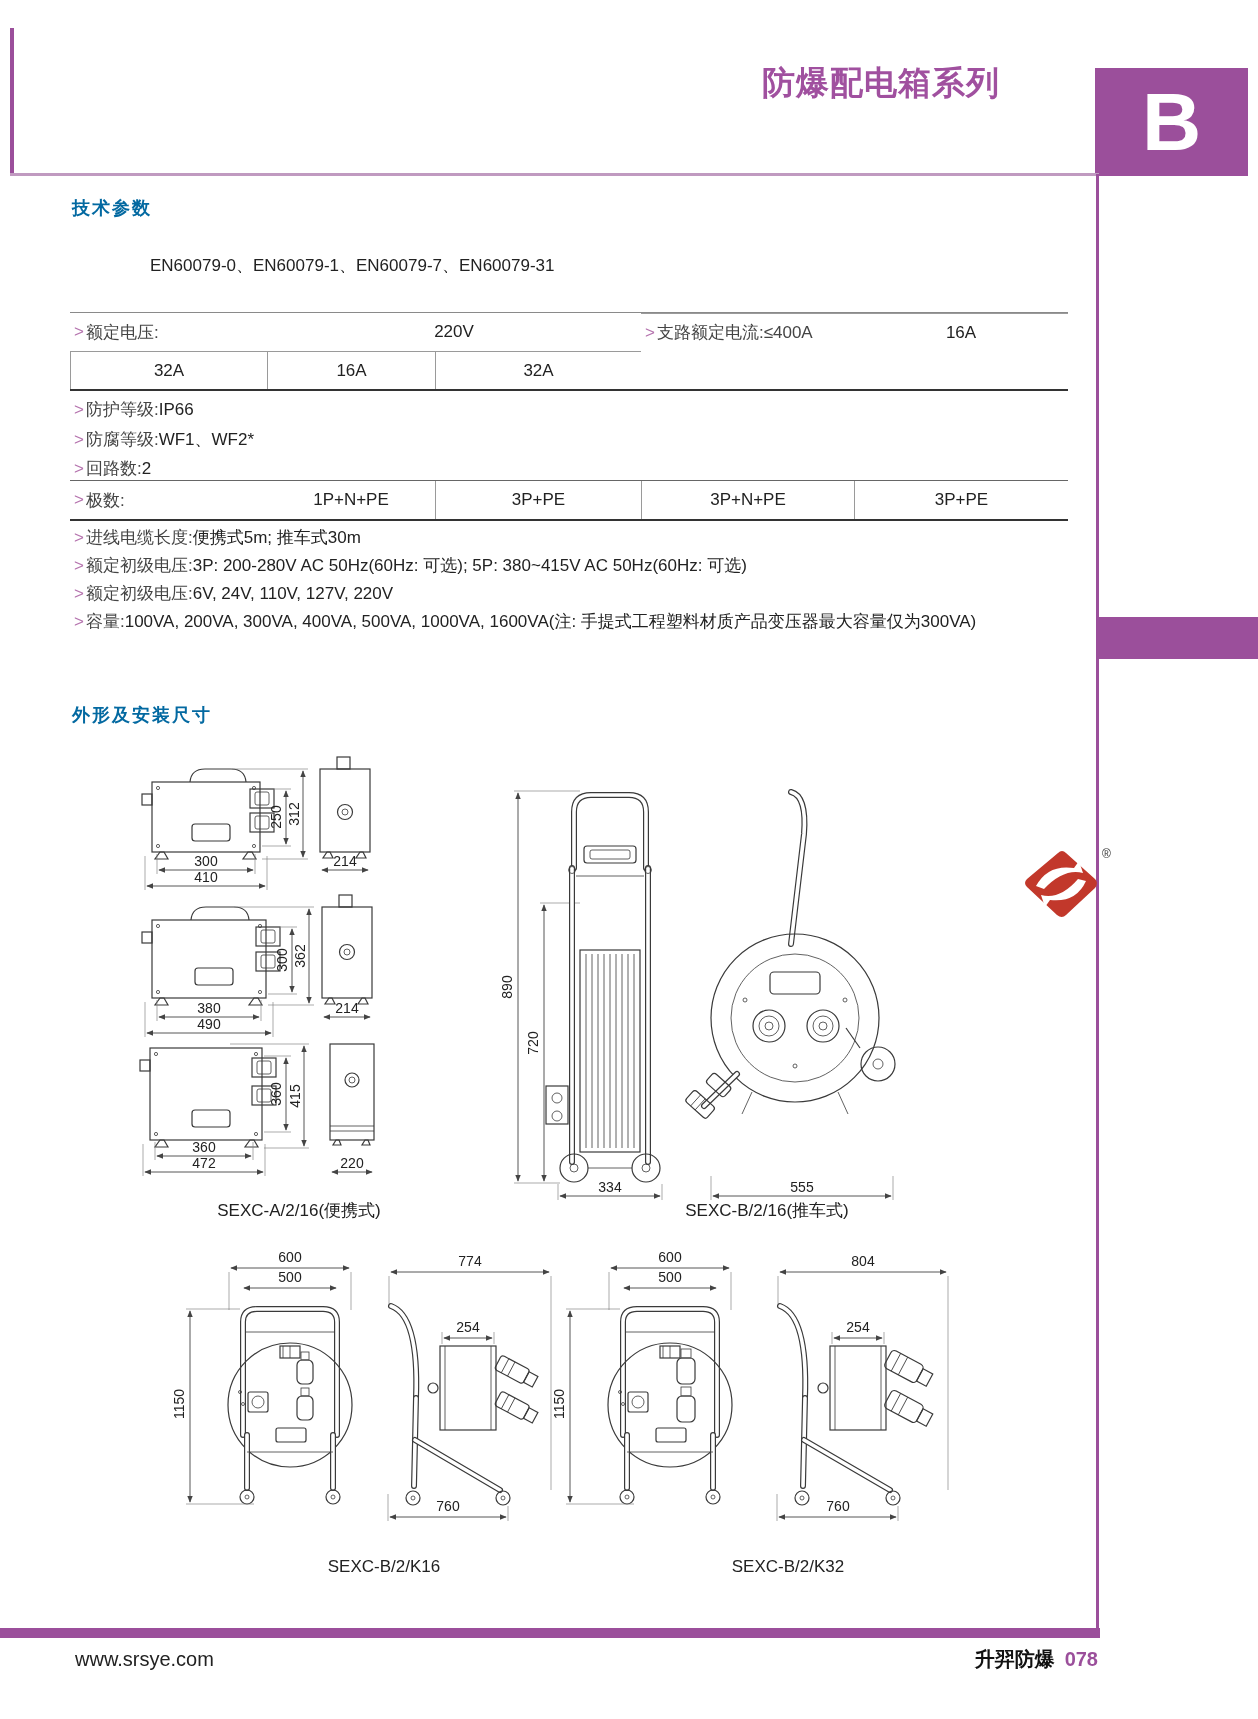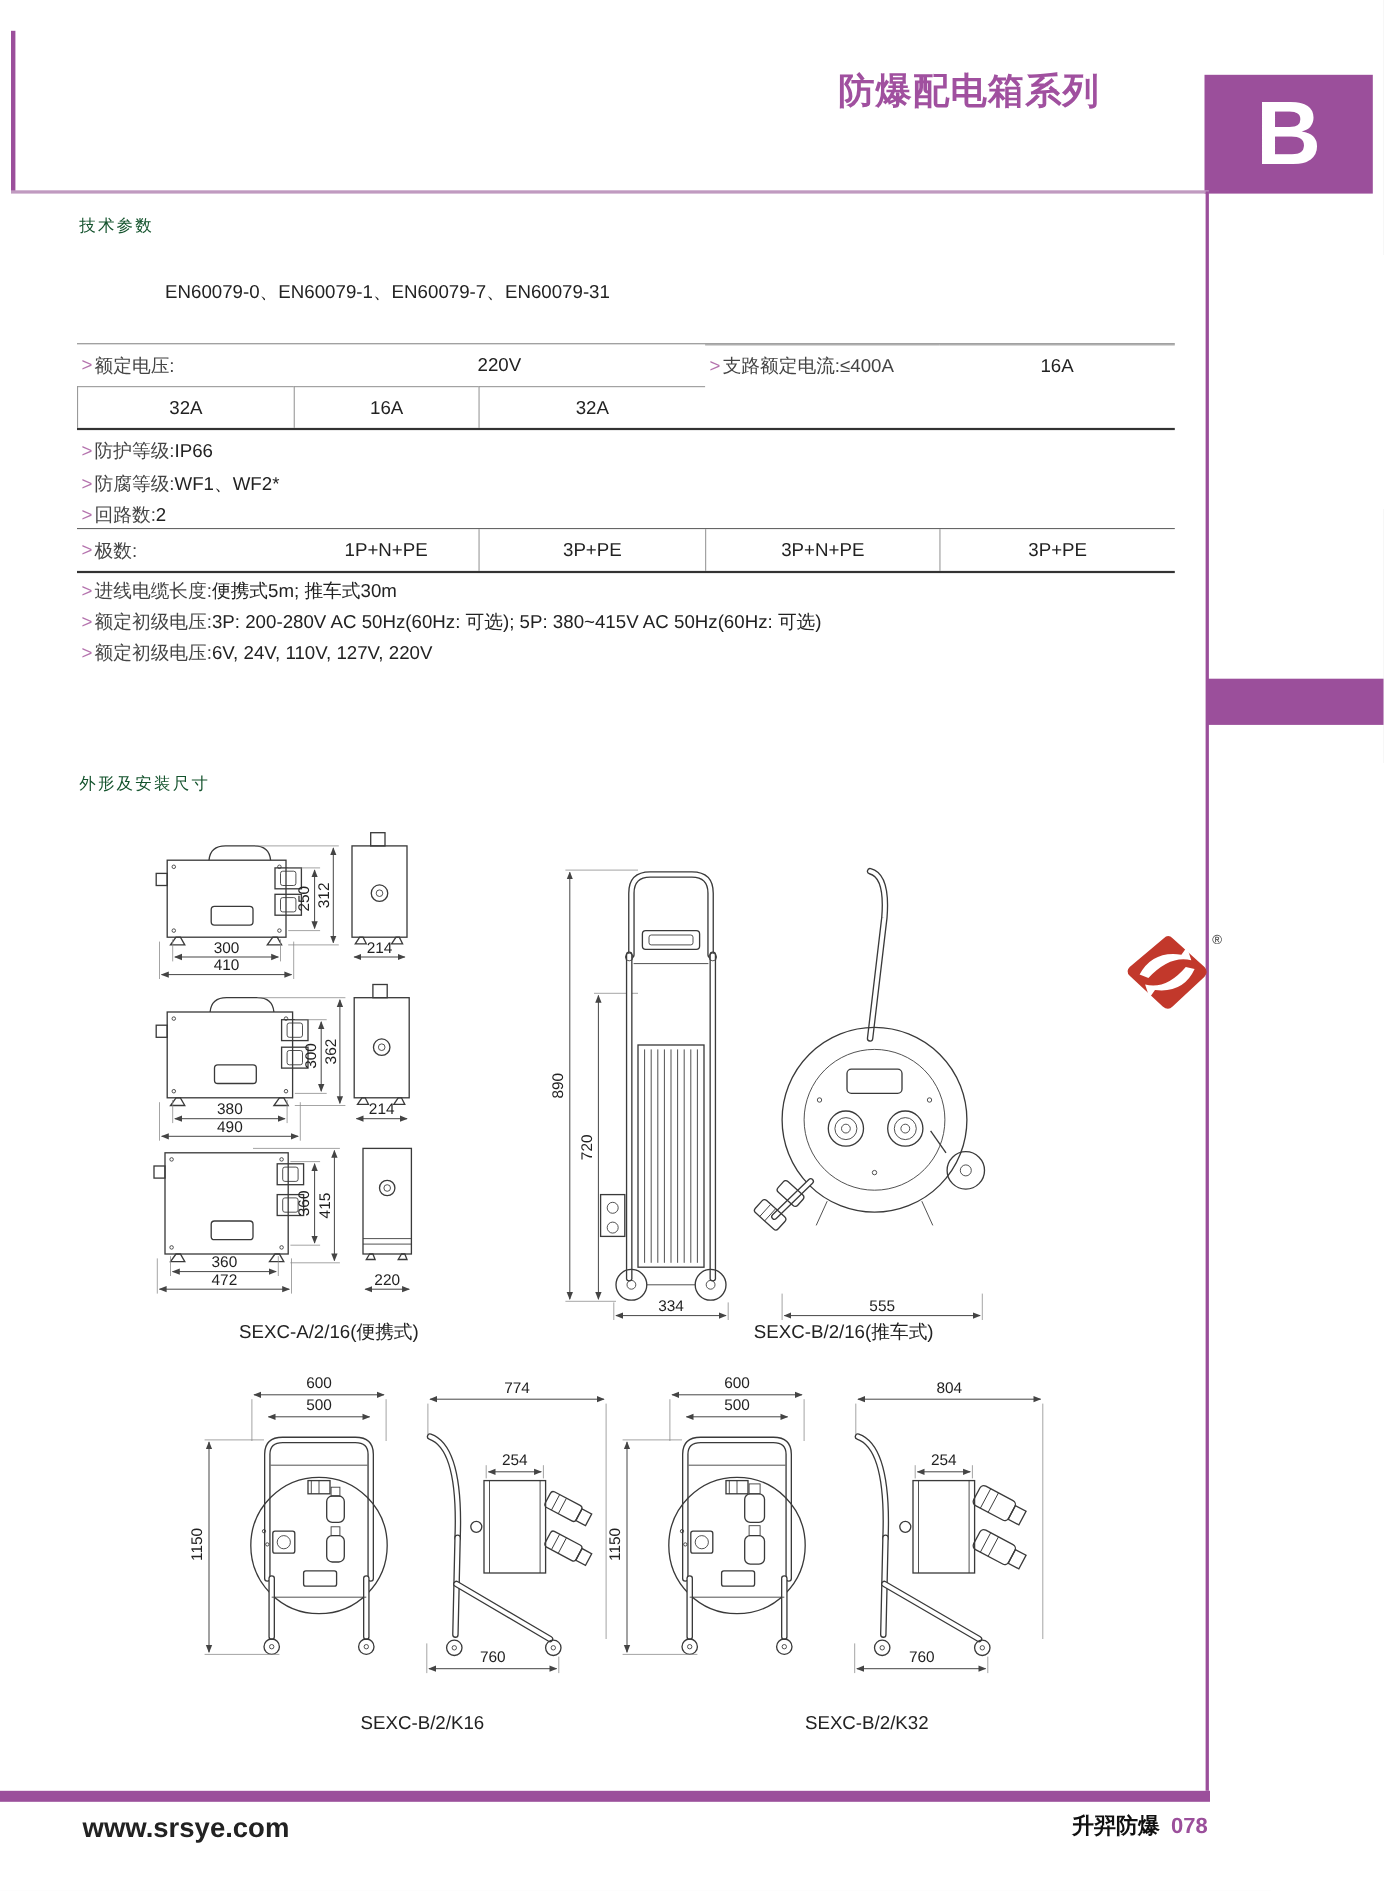--- a/index.html
+++ b/index.html
@@ -11,38 +11,38 @@
   .header-titles{right:258px;top:64px;text-align:right;}
   .series-title{font-size:33px;font-weight:bold;color:#a0509f;letter-spacing:1px;line-height:1.15;}
   .product-subtitle{font-size:23px;font-weight:bold;color:#1a1a1a;margin-top:7px;letter-spacing:.5px;}
   .tab-b{left:1095px;top:68px;width:153px;height:108px;background:#9b4f9b;color:#fff;
          display:flex;align-items:center;justify-content:center;font-size:82px;font-weight:bold;}
   .header-rule{left:10px;top:173px;width:1089px;height:3px;background:#c09ac0;}
   .right-vline{left:1096px;top:174px;width:3px;height:1454px;background:#9b4f9b;}
   .right-block{left:1097px;top:617px;width:161px;height:42px;background:#9b4f9b;}
   .bottom-bar{left:0;top:1628px;width:1100px;height:10px;background:#9b4f9b;}
   
-  .sec-title{font-size:15px;font-weight:normal;color:#14532d;letter-spacing:2px;}
+  .sec-title{font-size:18px;font-weight:bold;color:#0369a1;letter-spacing:2px;}
   
   .spec{left:74px;font-size:17px;line-height:20px;white-space:nowrap;}
   .bu{color:#b573ae;margin-right:2px;}
   .lbl{color:#444;}
   .val{color:#222;}
   
   .tbl{left:70px;width:998px;display:grid;grid-template-columns:197px 168px 206px 213px 214px;
        font-size:17px;}
   .tbl .td{height:38px;display:flex;align-items:center;justify-content:center;box-sizing:border-box;}
   .tbl .td.lblc{justify-content:flex-start;padding-left:4px;white-space:nowrap;}
   .tbl1{border-top:1.5px solid #8a8a8a;border-bottom:2px solid #333;}
   .tbl2{border-top:1.5px solid #666;border-bottom:2px solid #333;}
   .bl{border-left:1px solid #9a9a9a;}
   .sp2a{grid-column:2/4;}
   .sp2b{grid-column:4/6;}
   
-  .footer-url{left:75px;top:1648px;font-size:25px;color:#222;font-weight:bold;}
+  .footer-url{left:75px;top:1648px;font-size:20px;color:#222;}
   .footer-right{right:160px;top:1646px;font-size:20px;font-weight:bold;color:#111;margin-left:32px;}
   .page-num{color:#9b4f9b;margin-left:10px;}
   
   .ln{fill:none;stroke:#3a3a3a;stroke-width:1.2;}
   .th{fill:none;stroke:#3a3a3a;stroke-width:0.8;}
   .dim{stroke:#444;stroke-width:0.9;fill:none;marker-start:url(#arr);marker-end:url(#arr);}
   .ext{stroke:#888;stroke-width:0.7;}
   .dtx{font:14px "Liberation Sans","DejaVu Sans",sans-serif;fill:#222;}
   .cap{font:17px "Liberation Sans","DejaVu Sans",sans-serif;fill:#222;}
   .to{stroke:#3a3a3a;stroke-width:6;fill:none;stroke-linecap:round;}
@@ -107,20 +107,23 @@
   </div>
 
   <div class="abs spec" style="top:528px;">
     <span class="bu">&gt;</span><span class="lbl">进线电缆长度:</span><span class="val">便携式5m; 推车式30m</span>
   </div>
   <div class="abs spec" style="top:556px;">
     <span class="bu">&gt;</span><span class="lbl">额定初级电压:</span><span class="val">3P: 200-280V AC 50Hz(60Hz: 可选); 5P: 380~415V AC 50Hz(60Hz: 可选)</span>
   </div>
   <div class="abs spec" style="top:584px;">
     <span class="bu">&gt;</span><span class="lbl">额定初级电压:</span><span class="val">6V, 24V, 110V, 127V, 220V</span>
+  </div>
+  <div class="abs spec" style="top:612px;">
+    <span class="bu">&gt;</span><span class="lbl">容量:</span><span class="val">100VA, 200VA, 300VA, 400VA, 500VA, 1000VA, 1600VA(注: 手提式工程塑料材质产品变压器最大容量仅为300VA)</span>
   </div>
 
   <div class="abs sec-title" style="left:72px;top:703px;">外形及安装尺寸</div>
 
   <svg class="abs" style="left:0;top:0;" width="1258" height="1719" viewBox="0 0 1258 1719">
     <defs>
       <marker id="arr" viewBox="0 0 10 10" refX="9" refY="5" markerWidth="8" markerHeight="8" orient="auto-start-reverse">
         <path d="M0,1 L10,5 L0,9 z" fill="#444"></path>
       </marker>
     </defs>

